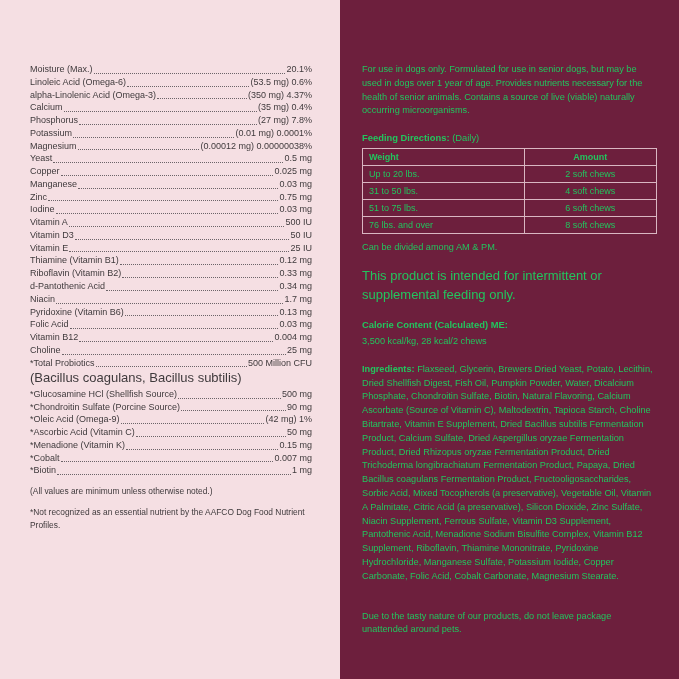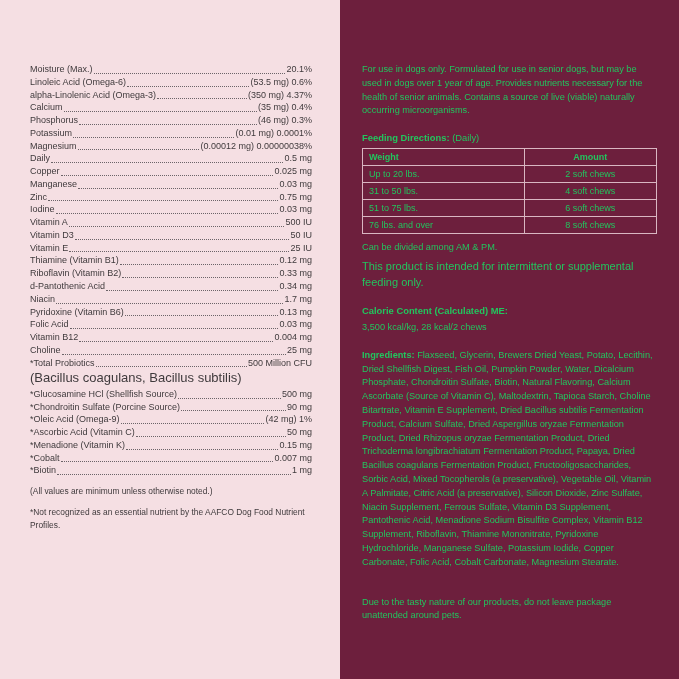--- a/index.html
+++ b/index.html
@@ -108,23 +108,23 @@
   }
   table.feeding td.amount, table.feeding th.amount {
     text-align: center;
   }
   .after-table {
     font-size: 9.2px;
     line-height: 1.5;
     margin-top: 7px;
   }
   .para {
-    font-size: 11px;
-    line-height: 1.5;
-    margin-top: 3px;
+    font-size: 13px;
+    line-height: 1.5;
+    margin-top: 11px;
   }
   .ing-body {
     font-size: 9.2px;
     line-height: 1.5;
     margin-top: 0;
   }
   .ing-label {
     font-weight: bold;
   }
   .bottom-note {
@@ -158,34 +158,34 @@
         <span class="ga-val">(350 mg) 4.37%</span>
       </div>
       <div class="ga-row">
         <span class="ga-name">Calcium</span>
         <span class="ga-dots"></span>
         <span class="ga-val">(35 mg) 0.4%</span>
       </div>
       <div class="ga-row">
         <span class="ga-name">Phosphorus</span>
         <span class="ga-dots"></span>
-        <span class="ga-val">(46 mg) 0.3%</span>
+        <span class="ga-val">(27 mg) 7.8%</span>
       </div>
       <div class="ga-row">
         <span class="ga-name">Potassium</span>
         <span class="ga-dots"></span>
         <span class="ga-val">(0.01 mg) 0.0001%</span>
       </div>
       <div class="ga-row">
         <span class="ga-name">Magnesium</span>
         <span class="ga-dots"></span>
         <span class="ga-val">(0.00012 mg) 0.00000038%</span>
       </div>
       <div class="ga-row">
-        <span class="ga-name">Daily</span>
+        <span class="ga-name">Yeast</span>
         <span class="ga-dots"></span>
         <span class="ga-val">0.5 mg</span>
       </div>
       <div class="ga-row">
         <span class="ga-name">Copper</span>
         <span class="ga-dots"></span>
         <span class="ga-val">0.025 mg</span>
       </div>
       <div class="ga-row">
         <span class="ga-name">Manganese</span>

